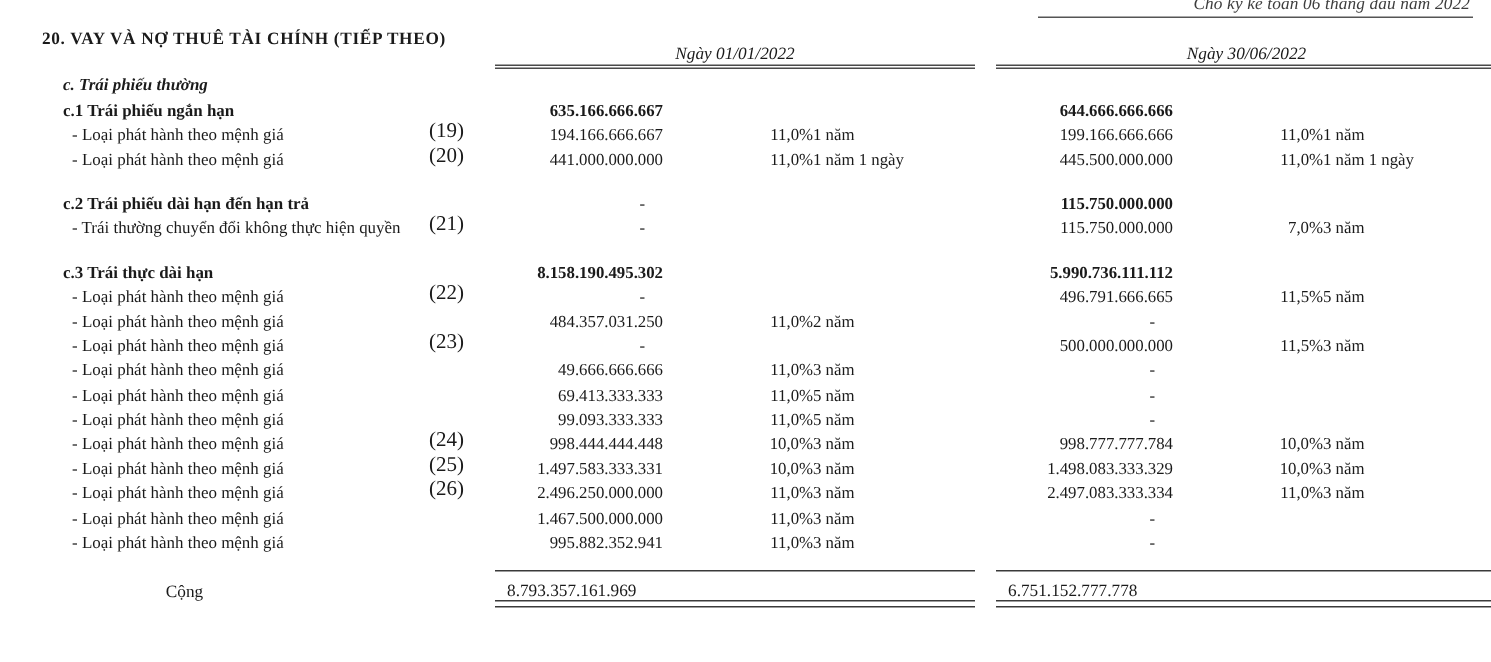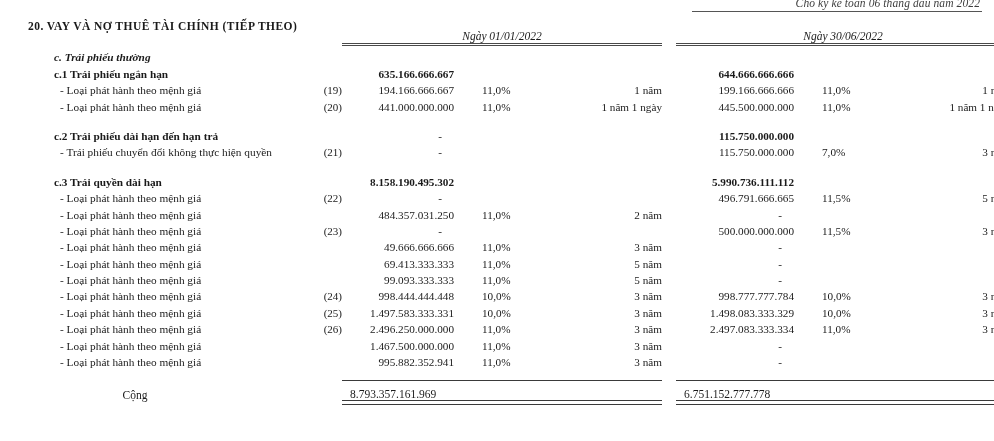--- a/index.html
+++ b/index.html
@@ -45,21 +45,21 @@
     font-size: 11.5px;
     font-weight: bold;
     letter-spacing: .45px;
     white-space: nowrap;
   }
 
   
   .sheet {
     position: absolute;
     top: 30px;
-    left: 16px;
+    left: 4px;
     width: 858px;
   }
   table.fin {
     border-collapse: collapse;
     width: 994px;
     table-layout: fixed;
     font-size: 11px;
   }
   table.fin td, table.fin th {
     padding: 0;
@@ -108,44 +108,44 @@
     white-space: nowrap;
     font-size: 11.3px;
   }
   td.label.sub {
     padding-left: 44px !important;
   }
   td.label.italic { font-style: italic; font-weight: bold; }
   td.label.bold   { font-weight: bold; }
 
   td.note {
-    text-align: right;
-    font-size: 11px;
+    text-align: left;
+    font-size: 14px;
     white-space: nowrap;
   }
   td.num {
     text-align: right;
     padding-right: 10px !important;
     white-space: nowrap;
     font-size: 11.2px;
   }
   td.num.bold { font-weight: bold; }
   td.dash {
     text-align: right;
     padding-right: 22px !important;
     font-size: 11.2px;
   }
   td.rate {
+    text-align: right;
+    padding-left: 18px !important;
+    white-space: nowrap;
+    font-size: 11.2px;
+  }
+  td.term {
     text-align: left;
-    padding-left: 18px !important;
-    white-space: nowrap;
-    font-size: 11.2px;
-  }
-  td.term {
-    text-align: right;
     white-space: nowrap;
     font-size: 11.2px;
   }
 
   
   tr.total-gap { height: 12px; }
   tr.totrule-top td { height: 1px; padding: 0 !important; }
   .totrule { border-top: 1px solid #3a3a3a; height: 0; font-size: 0; line-height: 0; }
 
   tr.total { height: 19px; }
@@ -276,37 +276,37 @@
     <td class="dash">-</td>
     <td class="rate"></td>
     <td class="term"></td>
     <td></td>
     <td class="num bold">115.750.000.000</td>
     <td class="rate"></td>
     <td class="term"></td>
   </tr>
 
   <tr class="r">
-    <td class="label sub">- Trái phiếu chuyển đổi không thực hiện quyền</td>
+    <td class="label sub">- Trái thường chuyển đổi không thực hiện quyền</td>
     <td class="note">(21)</td>
     <td class="dash">-</td>
     <td class="rate"></td>
     <td class="term"></td>
     <td></td>
     <td class="num">115.750.000.000</td>
     <td class="rate">7,0%</td>
     <td class="term">3 năm</td>
   </tr>
 
   <tr class="r spacer">
           <td colspan="9"></td>
         </tr>
 
   <tr class="r">
-    <td class="label bold">c.3 Trái quyền dài hạn</td>
+    <td class="label bold">c.3 Trái thực dài hạn</td>
     <td class="note"></td>
     <td class="num bold">8.158.190.495.302</td>
     <td class="rate"></td>
     <td class="term"></td>
     <td></td>
     <td class="num bold">5.990.736.111.112</td>
     <td class="rate"></td>
     <td class="term"></td>
   </tr>
 

